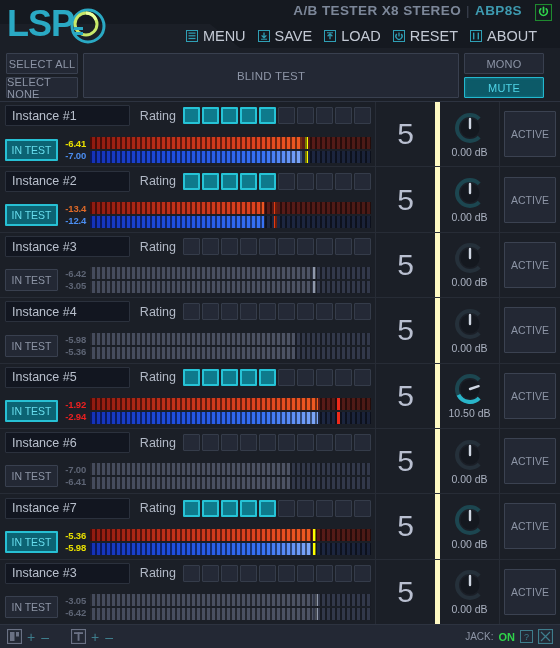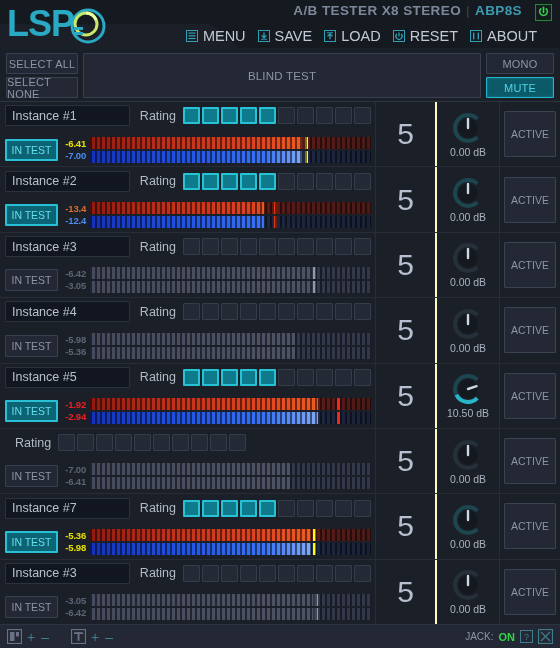--- a/index.html
+++ b/index.html
@@ -36,30 +36,30 @@
   .pwr-ico{ position:absolute; right:8px; top:4px; width:17px; height:17px; }
 
   .hdr-menu{
     position:absolute; right:17px; top:24px; height:24px;
     display:flex; align-items:center; gap:0px; white-space:nowrap;
   }
   .mi{ display:flex; align-items:center; color:#c3c9d4; font-size:14.5px; padding:0 6px; cursor:pointer; }
   .mi .gl{ margin-right:5px; display:inline-flex; }
 
   
-  .toolbar{ flex:0 0 53px; display:flex; padding:5px 6px 3px 6px; gap:5px; background:#1b1f27; }
+  .toolbar{ flex:0 0 53px; display:flex; padding:5px 16px 3px 6px; gap:5px; background:#1b1f27; }
   .sel-col{ display:flex; flex-direction:column; gap:3px; width:72px; }
   .btn{
     background:#232834; border:1px solid #39404f; color:#8d95a6;
     font-size:11px; display:flex; align-items:center; justify-content:center;
     cursor:pointer; border-radius:1px; letter-spacing:.2px;
   }
   .sel-col .btn{ height:21px; }
   .big-btn{ flex:1; height:45px; font-size:11.5px; background:#232834; }
-  .right-col{ display:flex; flex-direction:column; gap:3px; width:68px;justify-content:space-between; }
+  .right-col{ display:flex; flex-direction:column; gap:3px; width:80px;justify-content:space-between; }
   .right-col .btn{ height:21px; }
   .btn.on{
     background:#0c5a68; border-color:#23b8cf; color:#4fd4e6;
     box-shadow:0 0 3px rgba(35,184,207,.35) inset;
   }
 
   
   .rows{ flex:1 1 auto; display:flex; flex-direction:column; background:#1b1f27; }
   .row{ flex:1 1 0; display:flex; border-top:1px solid #272c36; min-height:0; }
   .row:first-child{ border-top:1px solid #2d3340; }
@@ -95,21 +95,21 @@
   .mstripes{
     position:absolute; left:0; top:0; right:0; bottom:0;
     background-image: repeating-linear-gradient(90deg, rgba(0,0,0,.52) 0 2px, rgba(0,0,0,0) 2px 5px);
   }
 
   .row-right{ flex:0 0 185px; display:flex; }
   .cellA{ flex:0 0 60px; display:flex; align-items:center; justify-content:center;
           border-left:1px solid #272c36; }
   .bignum{ font-size:30px; color:#b9bfd0; font-weight:normal; line-height:1; }
   .cellB{ flex:0 0 64px; display:flex; flex-direction:column; align-items:center;
-          justify-content:center; border-left:2px solid #fef9c3; gap:1px; }
+          justify-content:center; border-left:5px solid #fef9c3; gap:1px; }
   .knob{ width:34px; height:34px; }
   .knlbl{ font-size:10.5px; color:#aab1c0; }
   .cellC{ flex:1 1 auto; display:flex; align-items:center; justify-content:center;
           border-left:1px solid #272c36; }
   .active-btn{
     width:52px; height:46px; background:#232834; border:1px solid #3b4251;
     color:#8d95a6; font-size:10.5px; display:flex; align-items:center;
     justify-content:center; cursor:pointer; border-radius:1px;
   }
 
@@ -497,20 +497,21 @@
             <span class="knlbl">10.50 dB</span>
           </div>
           <div class="cellC">
             <div class="active-btn">ACTIVE</div>
           </div>
         </div>
       </div>
       <div class="row">
         <div class="row-left">
           <div class="rl-top">
+            <div class="name-box">Instance #6</div>
             <span class="rating-lbl">Rating</span>
             <div class="rating">
               <div class="rcell"></div>
               <div class="rcell"></div>
               <div class="rcell"></div>
               <div class="rcell"></div>
               <div class="rcell"></div>
               <div class="rcell"></div>
               <div class="rcell"></div>
               <div class="rcell"></div>

